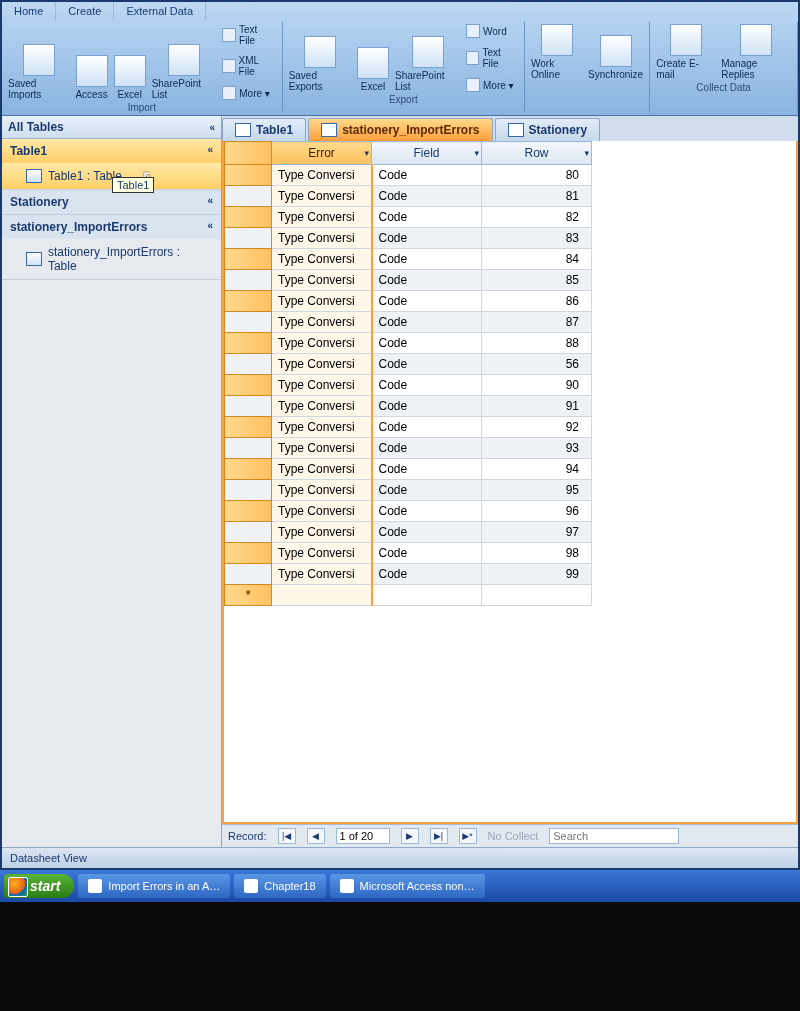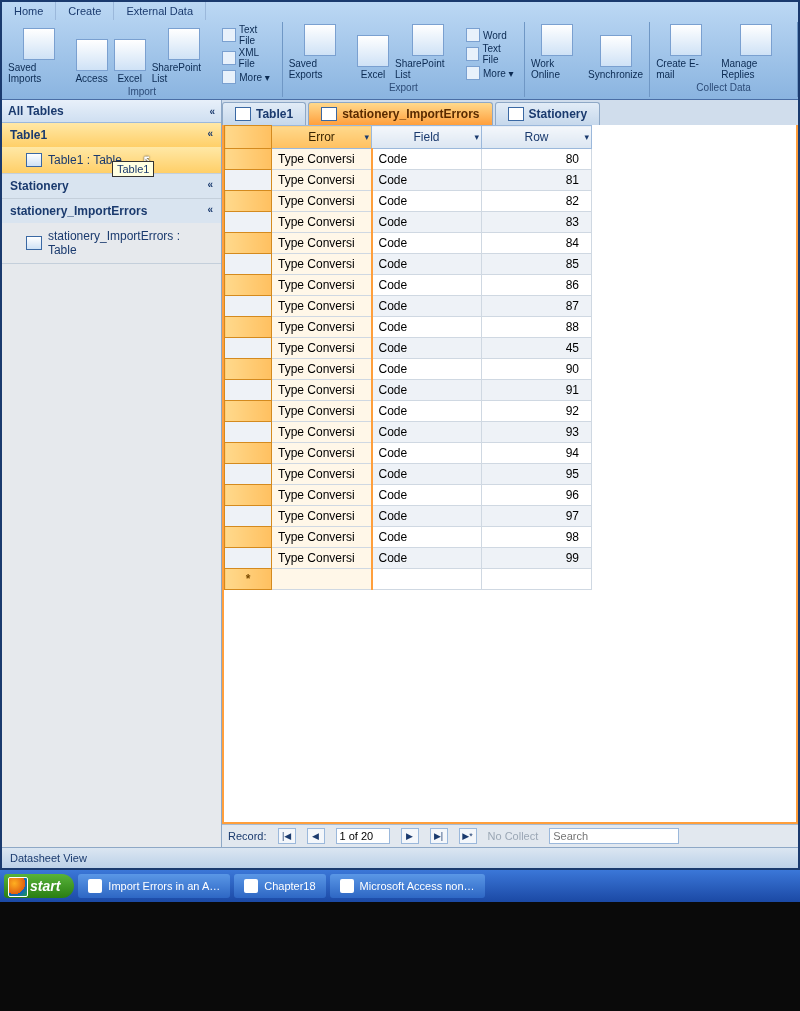--- a/index.html
+++ b/index.html
@@ -9,21 +9,21 @@
 
   
   .ribbon { background:linear-gradient(#bcd8f4,#8ab4e0); border-bottom:1px solid #4a6ea5; }
   .ribbon-tabs { display:flex; font-size:11px; }
   .ribbon-tab { padding:3px 12px; color:#1a3a6e; border-right:1px solid #9bb8db; }
   .ribbon-groups { display:flex; padding:2px 0; }
   .rgroup { border-right:1px solid #6f97c5; padding:2px 6px 0 6px; display:flex; flex-direction:column; align-items:center; }
   .rgroup-row { display:flex; gap:6px; align-items:flex-end; }
   .ritem { display:flex; flex-direction:column; align-items:center; font-size:10px; color:#0b2a52; gap:2px; }
   .ritem .icon { width:32px; height:32px; background:linear-gradient(#fff,#cfe2f6); border:1px solid #7aa0d0; }
-  .vstack { display:flex; flex-direction:column; gap:1px; font-size:10px; color:#0b2a52; }
+  .vstack { display:flex; flex-direction:column; gap:9px; font-size:10px; color:#0b2a52; }
   .vstack .mini { display:flex; gap:3px; align-items:center; }
   .vstack .mico { width:14px; height:14px; background:#e8f1fb; border:1px solid #7aa0d0; }
   .rgroup-label { font-size:10px; color:#2c4b77; text-align:center; margin-top:2px; }
 
   .workarea { flex:1; display:flex; overflow:hidden; }
 
   
   .navpane { width:220px; background:#e6e9ed; border-right:1px solid #8ea8c6; display:flex; flex-direction:column; }
   .navhdr { background:linear-gradient(#e8f0fa,#cfdff1); border-bottom:1px solid #9bb8db; padding:4px 6px; font-size:12px; font-weight:bold; color:#1a3a6e; display:flex; justify-content:space-between; align-items:center; }
   .navsec { border-bottom:1px solid #c4cfdb; }
@@ -304,21 +304,21 @@
               <tr>
                 <td class="rowsel"></td>
                 <td class="errcell">Type Conversi</td>
                 <td>Code</td>
                 <td class="num">88</td>
               </tr>
               <tr>
                 <td class="rowsel"></td>
                 <td class="errcell">Type Conversi</td>
                 <td>Code</td>
-                <td class="num">45</td>
+                <td class="num">56</td>
               </tr>
               <tr>
                 <td class="rowsel"></td>
                 <td class="errcell">Type Conversi</td>
                 <td>Code</td>
                 <td class="num">90</td>
               </tr>
               <tr>
                 <td class="rowsel"></td>
                 <td class="errcell">Type Conversi</td>

